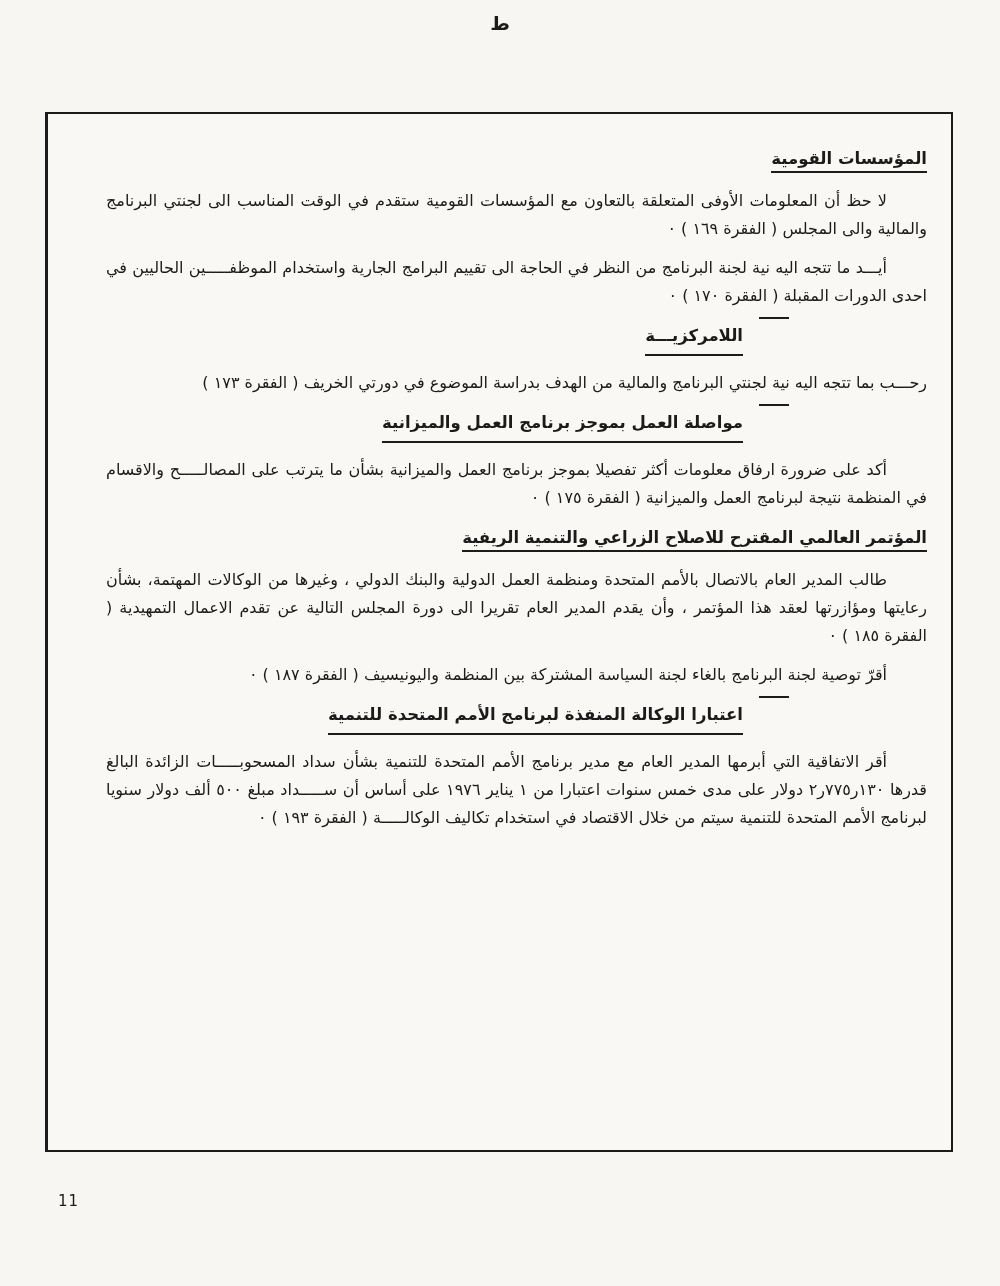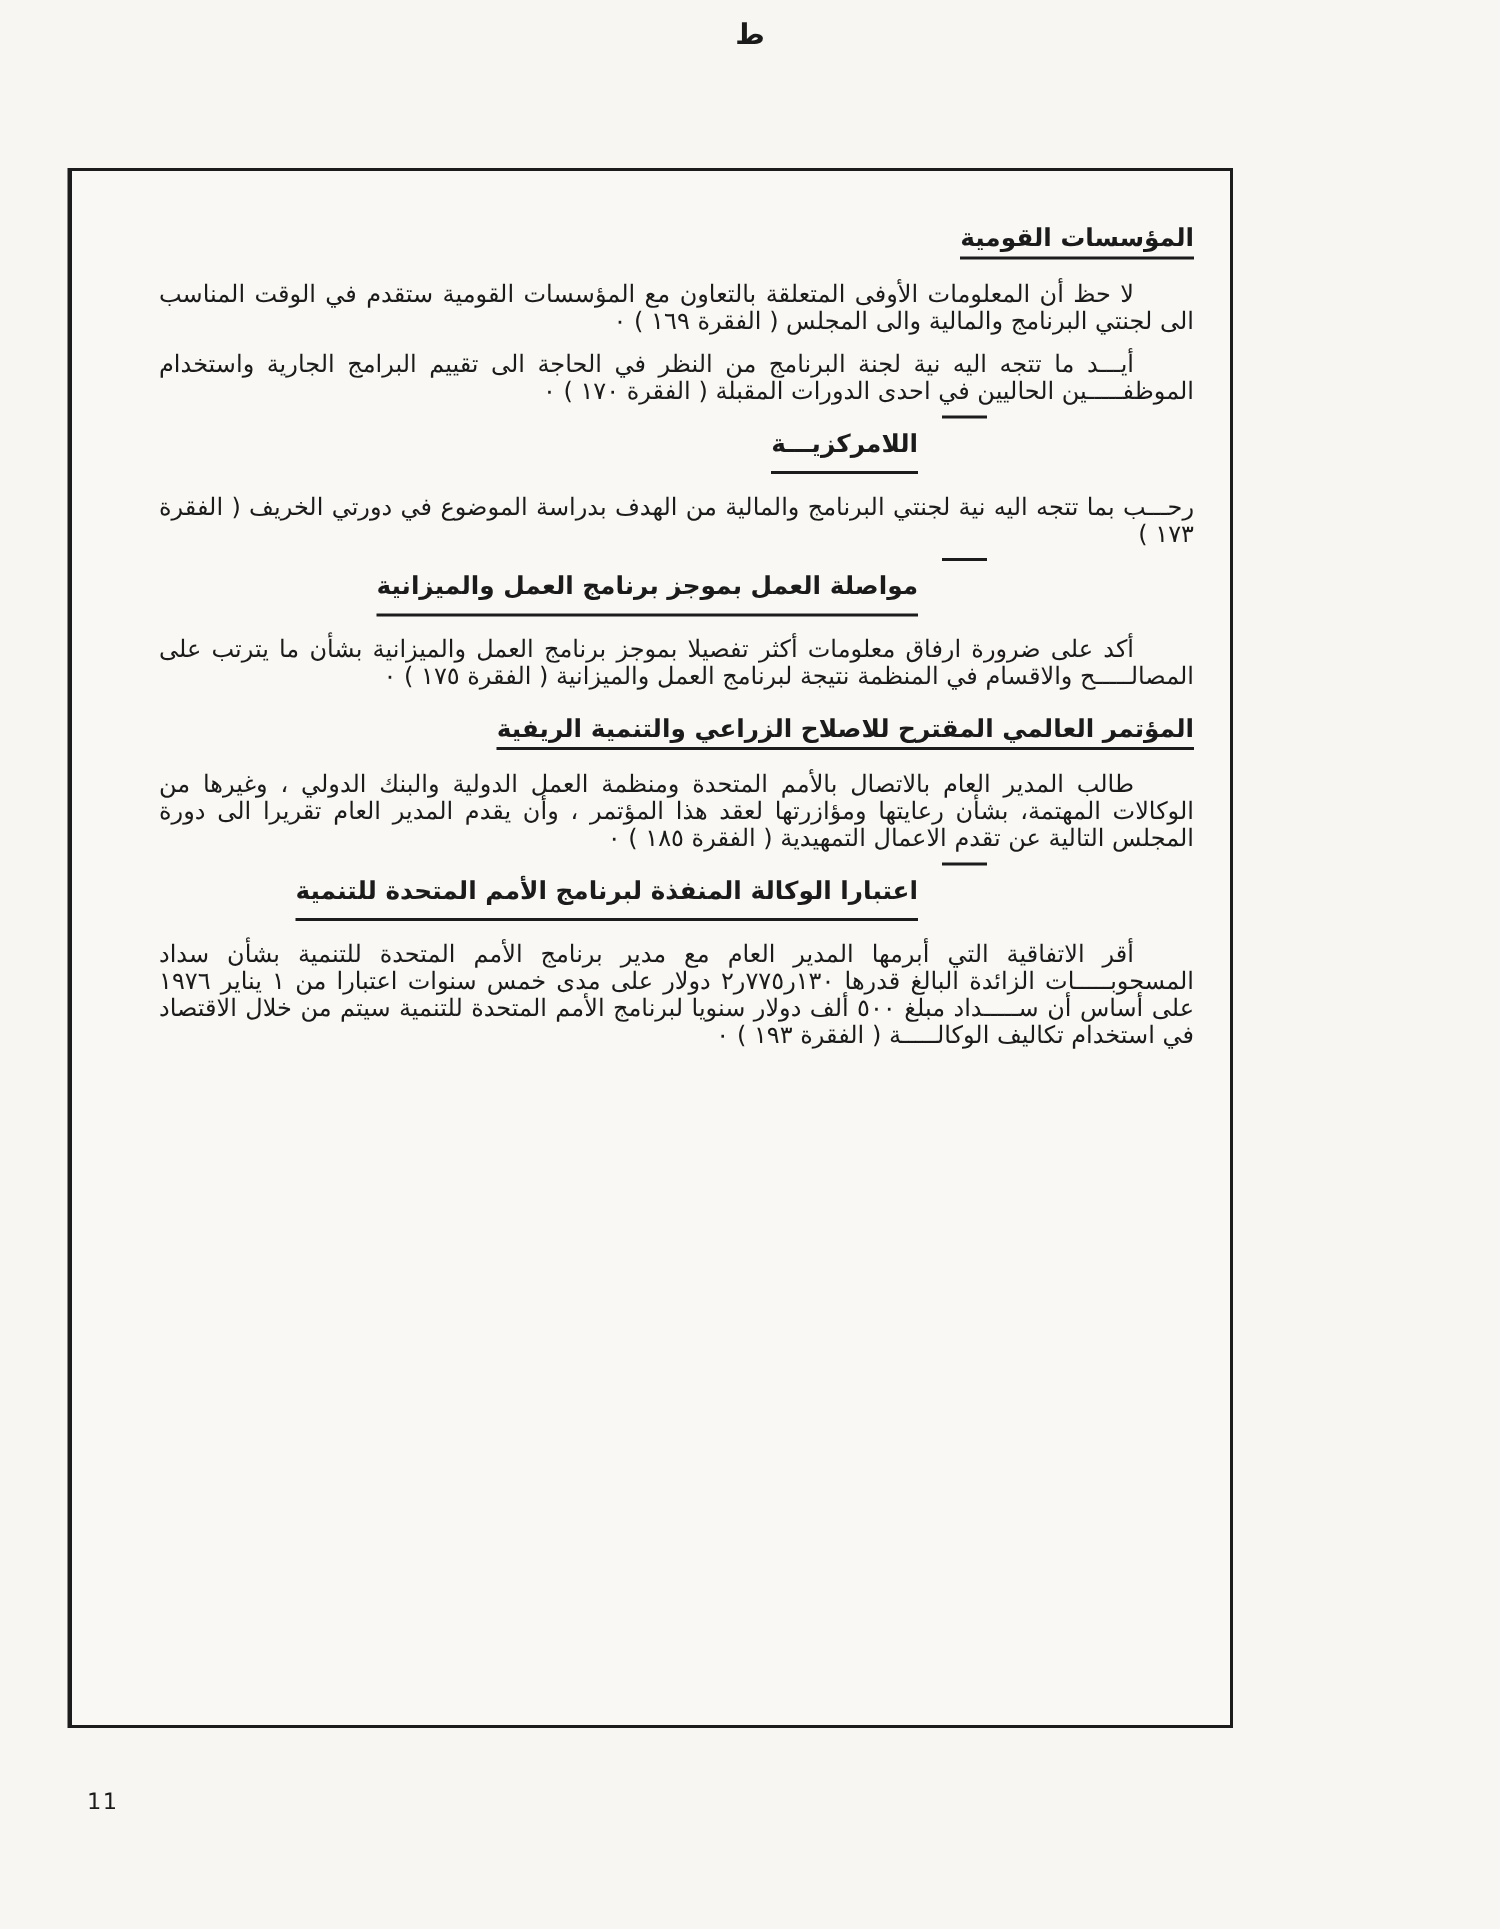--- a/index.html
+++ b/index.html
@@ -21,32 +21,32 @@
     left: 0;
     right: 0;
     text-align: center;
     font-size: 19px;
     font-weight: bold;
   }
   .frame {
     position: absolute;
     top: 112px;
     left: 45px;
-    width: 777px;
+    width: 908px;
     min-height: 1040px;
     box-sizing: border-box;
     border: 2px solid #1c1c1c;
     border-left-width: 3px;
     background: #f9f8f4;
     padding: 24px 24px 20px 42px;
     direction: rtl;
   }
   .p {
     font-size: 16px;
-    line-height: 18px;
+    line-height: 28px;
     text-align: justify;
     text-indent: 40px;
     margin: 0 0 11px 16px;
   }
   .p.no-indent { text-indent: 0; }
   .h {
     font-size: 16.5px;
     font-weight: bold;
     margin: 6px 0 13px 0;
     line-height: 30px;
@@ -110,20 +110,21 @@
 
   <p class="p">أكد على ضرورة ارفاق معلومات أكثر تفصيلا بموجز برنامج العمل والميزانية بشأن ما يترتب على المصالـــــح والاقسام في المنظمة نتيجة لبرنامج العمل والميزانية ( الفقرة ١٧٥ ) ٠</p>
 
   <div class="h">
     <span class="u">المؤتمر العالمي المقترح للاصلاح الزراعي والتنمية الريفية</span>
   </div>
 
   <p class="p">طالب المدير العام بالاتصال بالأمم المتحدة ومنظمة العمل الدولية والبنك الدولي ، وغيرها من الوكالات المهتمة، بشأن رعايتها ومؤازرتها لعقد هذا المؤتمر ، وأن يقدم المدير العام تقريرا الى دورة المجلس التالية عن تقدم الاعمال التمهيدية ( الفقرة ١٨٥ ) ٠</p>
 
 
+  <p class="p">أقرّ توصية لجنة البرنامج بالغاء لجنة السياسة المشتركة بين المنظمة واليونيسيف ( الفقرة ١٨٧ ) ٠</p>
 
 
   <div class="dash-item">
     <span class="dash"></span>
     <span class="u">اعتبارا الوكالة المنفذة لبرنامج الأمم المتحدة للتنمية</span>
   </div>
 
   <p class="p">أقر الاتفاقية التي أبرمها المدير العام مع مدير برنامج الأمم المتحدة للتنمية بشأن سداد المسحوبـــــات الزائدة البالغ قدرها ١٣٠ر٧٧٥ر٢ دولار على مدى خمس سنوات اعتبارا من ١ يناير ١٩٧٦ على أساس أن ســـــداد مبلغ ٥٠٠ ألف دولار سنويا لبرنامج الأمم المتحدة للتنمية سيتم من خلال الاقتصاد في استخدام تكاليف الوكالـــــة ( الفقرة ١٩٣ ) ٠</p>
 
 </div>

